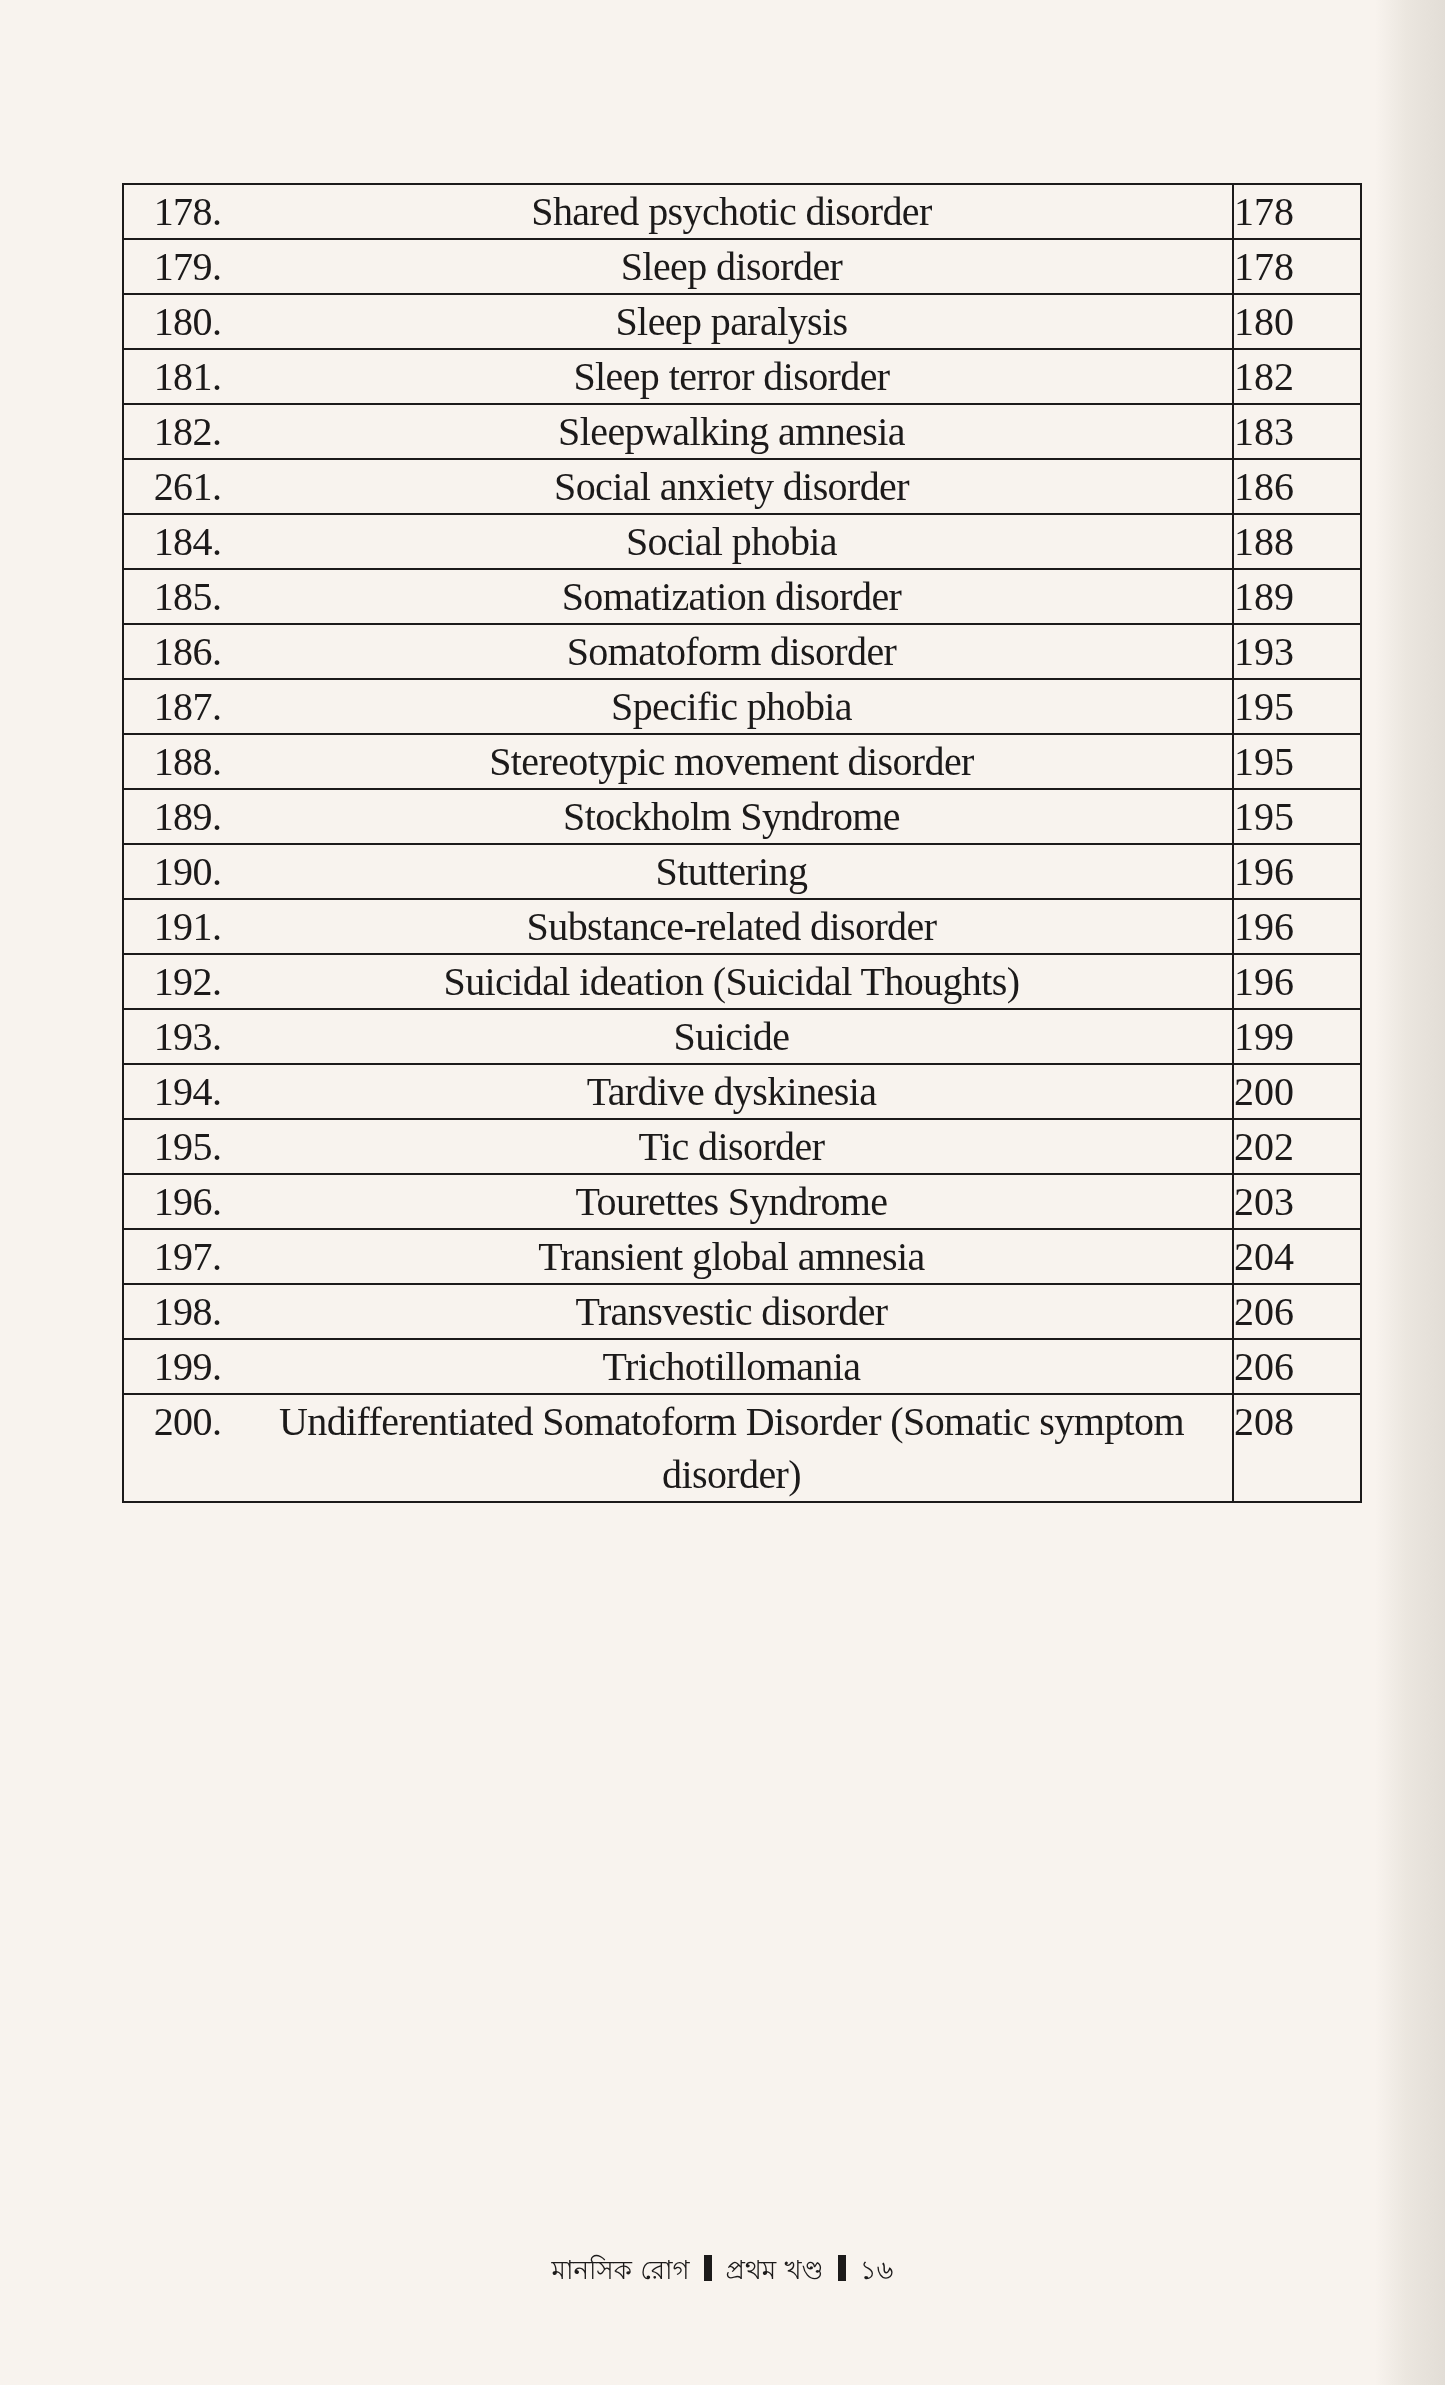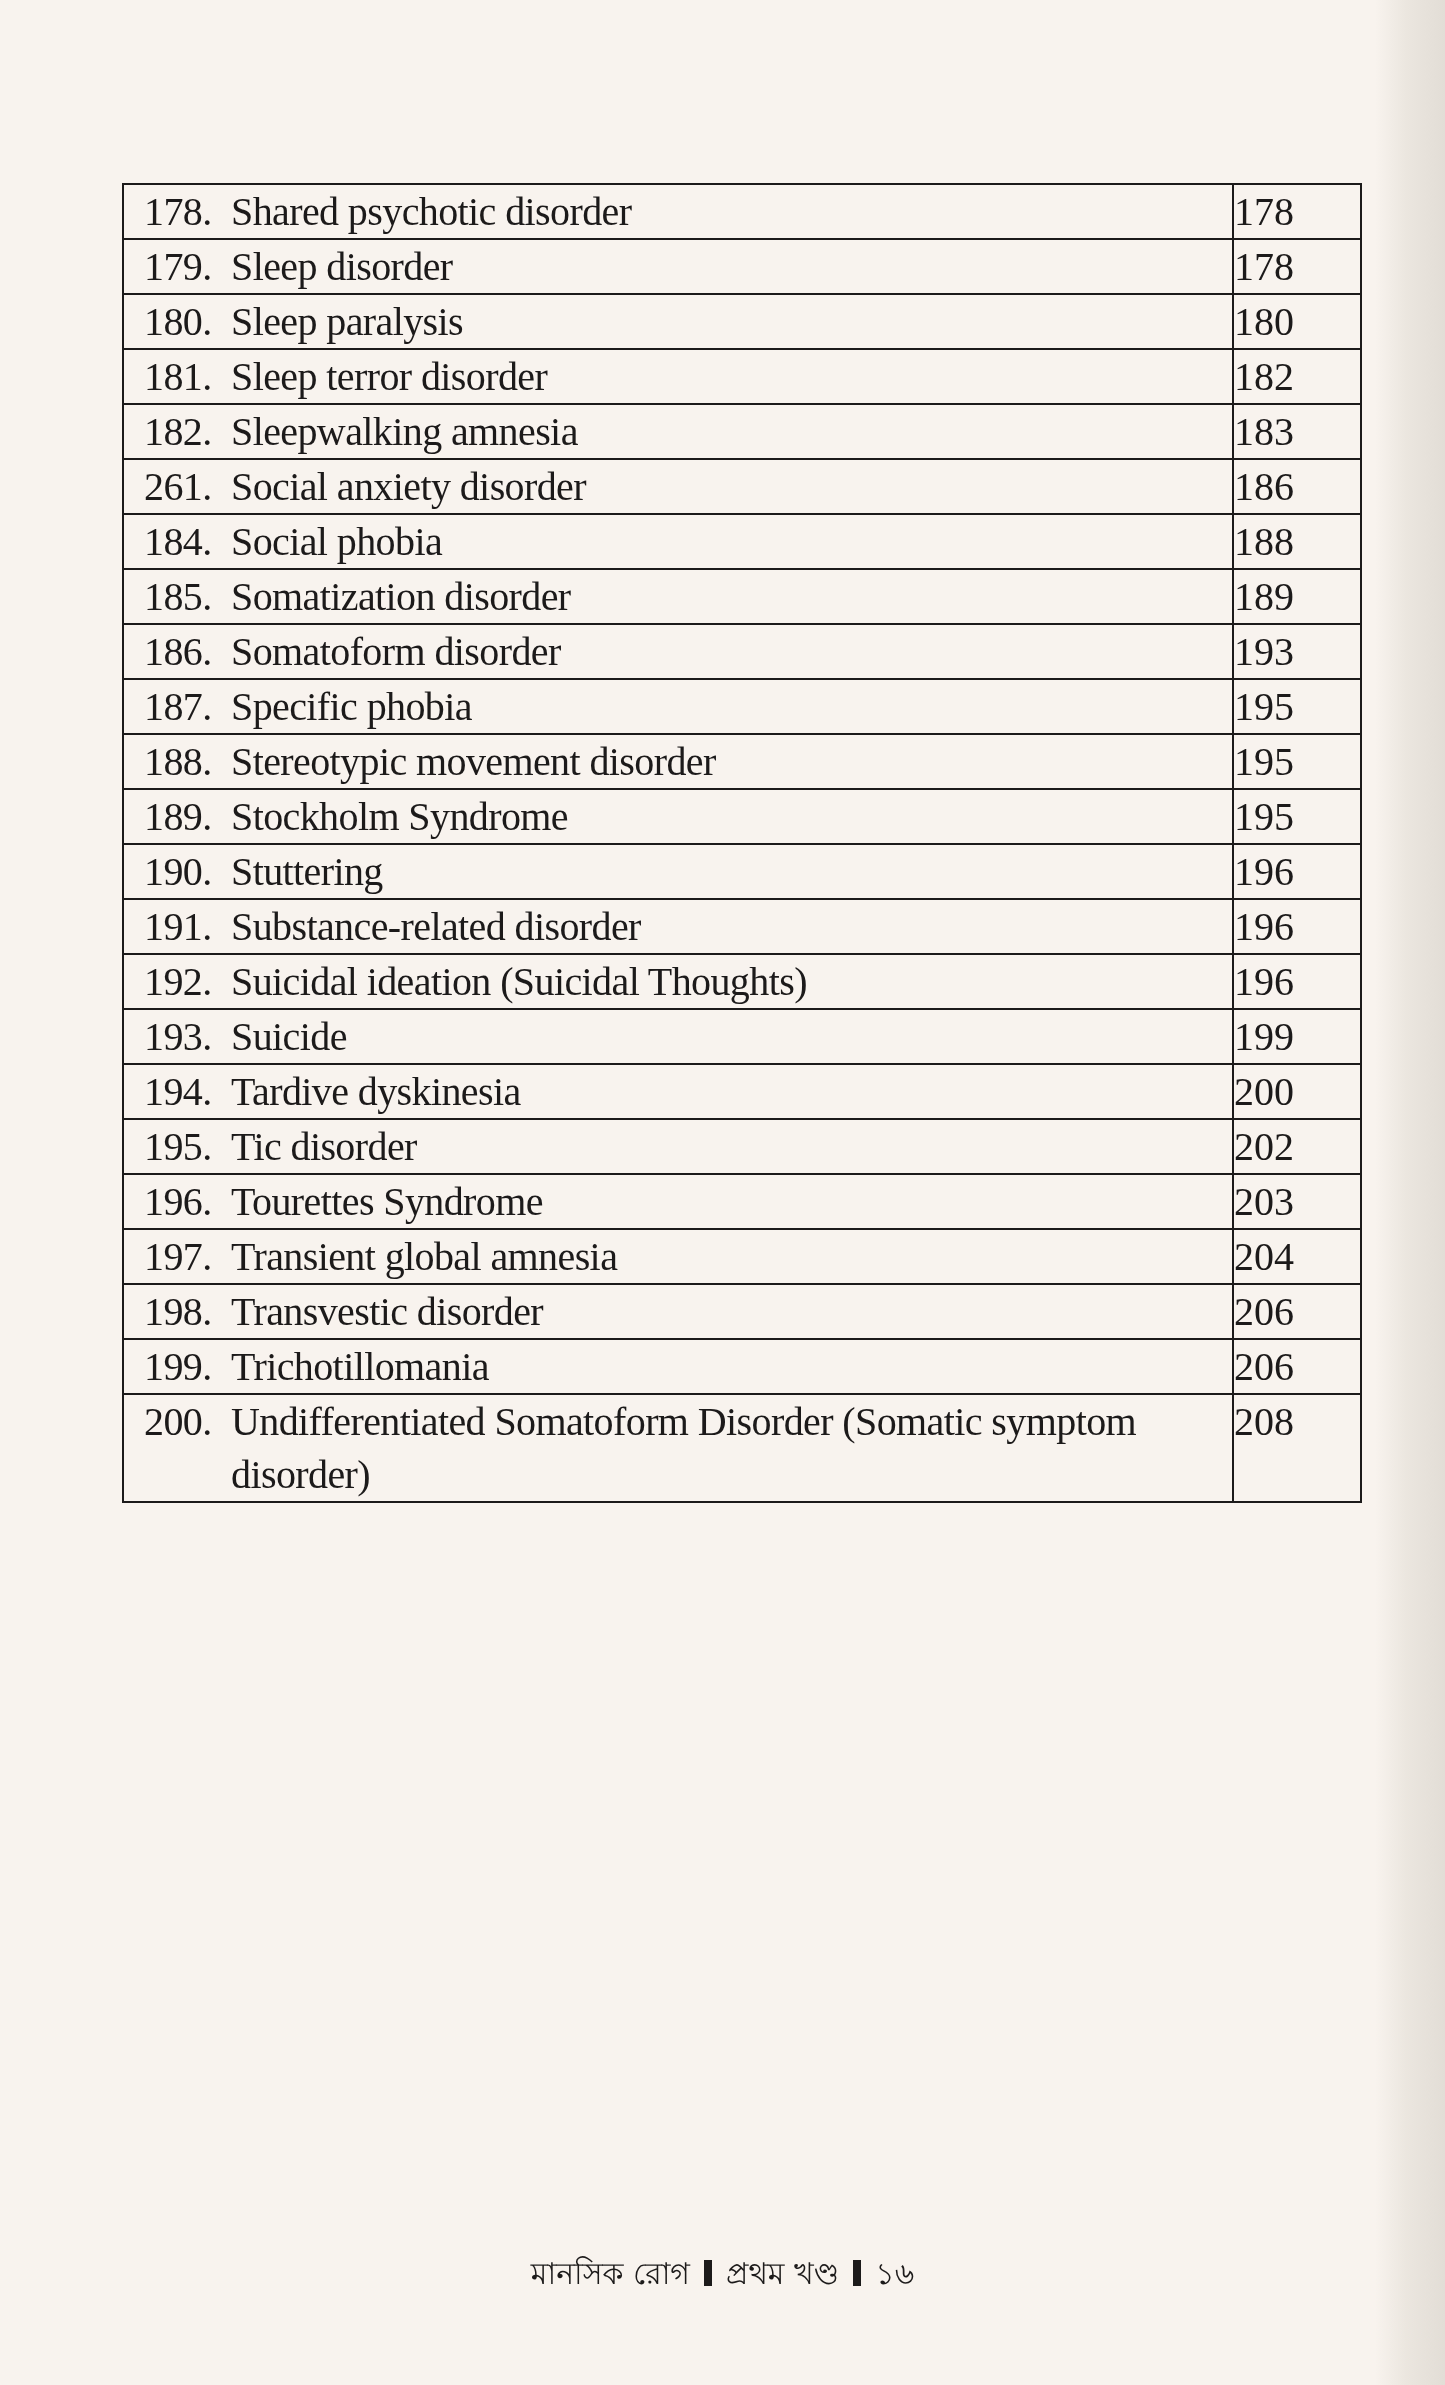--- a/index.html
+++ b/index.html
@@ -41,36 +41,37 @@
     .toc-table td.entry {
       width: 1088px;
       padding-left: 20px;
     }
     .toc-table td.page {
       padding-right: 38px;
     }
     .entry-inner {
       display: flex;
       letter-spacing: -0.6px;
+      text-align: center;
     }
     .num {
       flex: 0 0 auto;
       width: 87px;
     }
     .title {
       flex: 1 1 auto;
     }
     .footer {
       position: absolute;
       left: 0;
       width: 1445px;
       top: 2250px;
       text-align: center;
       font-family: "DejaVu Sans", sans-serif;
-      font-size: 30px;
+      font-size: 26px;
       color: #1c1a1a;
     }
     .footer .sep {
       display: inline-block;
       width: 8px;
       height: 26px;
       background: #1c1a1a;
       margin: 0 14px;
       vertical-align: -2px;
     }

